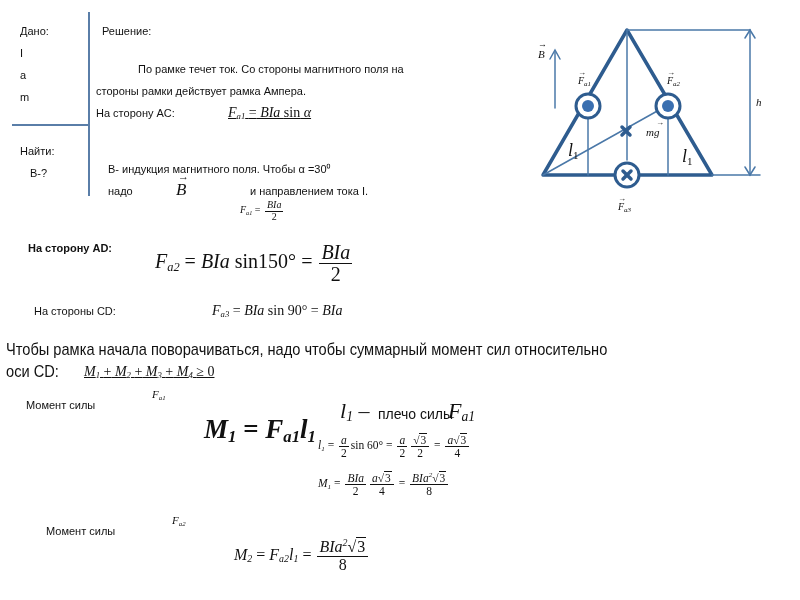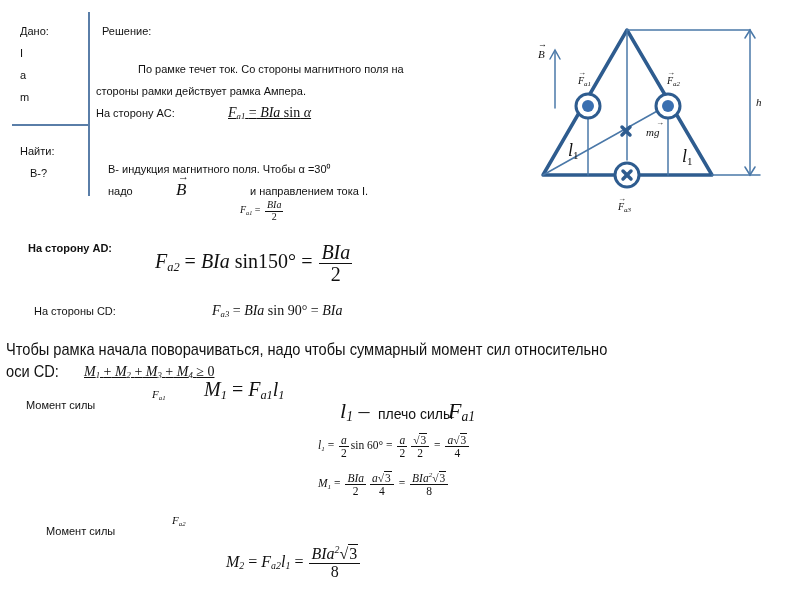--- a/index.html
+++ b/index.html
@@ -46,31 +46,31 @@
 
 <div class="t" style="left:34px;top:302px;">На стороны CD:</div>
 <div class="m" style="left:164px;top:303px;font-size:14px;margin-left:48px;">F<sub>a3</sub> <span class="up">=</span> BIa <span class="up">sin 90°</span> <span class="up">=</span> BIa</div>
 
 <div class="t narrow" style="left:6px;top:340px;font-size:17px;">Чтобы рамка начала поворачиваться, надо чтобы суммарный момент сил относительно</div>
 <div class="t narrow" style="left:6px;top:362px;font-size:17px;">оси CD:</div>
 <div class="m" style="left:84px;top:364px;font-size:14px;text-decoration:underline;">M<sub>1</sub> <span class="up">+</span> M<sub>2</sub> <span class="up">+</span> M<sub>3</sub> <span class="up">+</span> M<sub>4</sub> <span class="up">≥ 0</span></div>
 
 <div class="t" style="left:26px;top:396px;">Момент силы</div>
 <div class="m" style="left:152px;top:388px;font-size:11px;">F<sub>a1</sub></div>
-<div class="m" style="left:204px;top:378px;font-size:20px;">M<sub>1</sub> <span class="up">=</span> F<sub>a1</sub>l<sub>1</sub></div>
+<div class="m" style="left:204px;top:414px;font-size:27px;font-weight:bold;">M<sub>1</sub> <span class="up">=</span> F<sub>a1</sub>l<sub>1</sub></div>
 <div class="m" style="left:340px;top:398px;font-size:22px;">l<sub>1</sub> <span class="up">–</span></div>
 <div class="t" style="left:378px;top:405px;font-size:14px;">плечо силы</div>
 <div class="m" style="left:448px;top:398px;font-size:22px;">F<sub>a1</sub></div>
 
 <div class="m" style="left:318px;top:434px;font-size:11.5px;">l<sub>1</sub> <span class="up">=</span> <span class="frac"><span class="num">a</span><span class="up">2</span></span><span class="up">sin 60°</span> <span class="up">=</span> <span class="frac"><span class="num">a</span><span class="up">2</span></span><span class="frac"><span class="num"><span class="up">√</span><span class="rt">3</span></span><span class="up">2</span></span> <span class="up">=</span> <span class="frac"><span class="num">a<span class="up">√</span><span class="rt">3</span></span><span class="up">4</span></span></div>
 <div class="m" style="left:318px;top:472px;font-size:11.5px;">M<sub>1</sub> <span class="up">=</span> <span class="frac"><span class="num">BIa</span><span class="up">2</span></span><span class="frac"><span class="num">a<span class="up">√</span><span class="rt">3</span></span><span class="up">4</span></span> <span class="up">=</span> <span class="frac"><span class="num">BIa<sup>2</sup><span class="up">√</span><span class="rt">3</span></span><span class="up">8</span></span></div>
 
 <div class="t" style="left:46px;top:522px;">Момент силы</div>
 <div class="m" style="left:172px;top:514px;font-size:11px;">F<sub>a2</sub></div>
-<div class="m" style="left:226px;top:538px;font-size:16px;margin-top:7px;">M<sub>2</sub> <span class="up">=</span> F<sub>a2</sub>l<sub>1</sub> <span class="up">=</span> <span class="frac"><span class="num">BIa<sup>2</sup><span class="up">√</span><span class="rt">3</span></span><span class="up">8</span></span></div>
+<div class="m" style="left:234px;top:538px;font-size:16px;">M<sub>2</sub> <span class="up">=</span> F<sub>a2</sub>l<sub>1</sub> <span class="up">=</span> <span class="frac"><span class="num">BIa<sup>2</sup><span class="up">√</span><span class="rt">3</span></span><span class="up">8</span></span></div>
 
 <svg style="position:absolute;left:520px;top:20px;" width="270" height="200" viewBox="0 0 270 200">
   <g fill="none" stroke-linecap="round">
 
     <line x1="35" y1="88" x2="35" y2="32" stroke="#4a78a8" stroke-width="1.5"></line>
     <polyline points="30,39 35,30 40,39" stroke="#4a78a8" stroke-width="1.5"></polyline>
 
     <polyline points="23,155 107,10 192,155 23,155" stroke="#2e5c8f" stroke-width="3.5" stroke-linejoin="round"></polyline>
 
     <line x1="107" y1="10" x2="230" y2="10" stroke="#4a78a8" stroke-width="1.5"></line>

